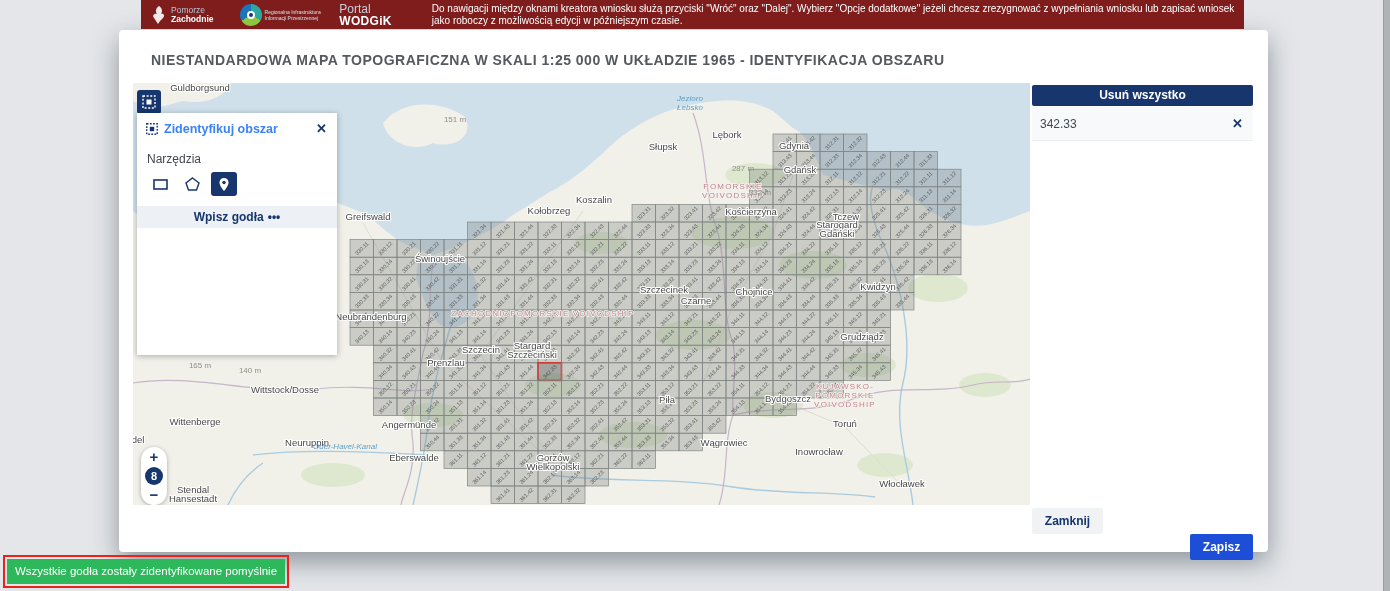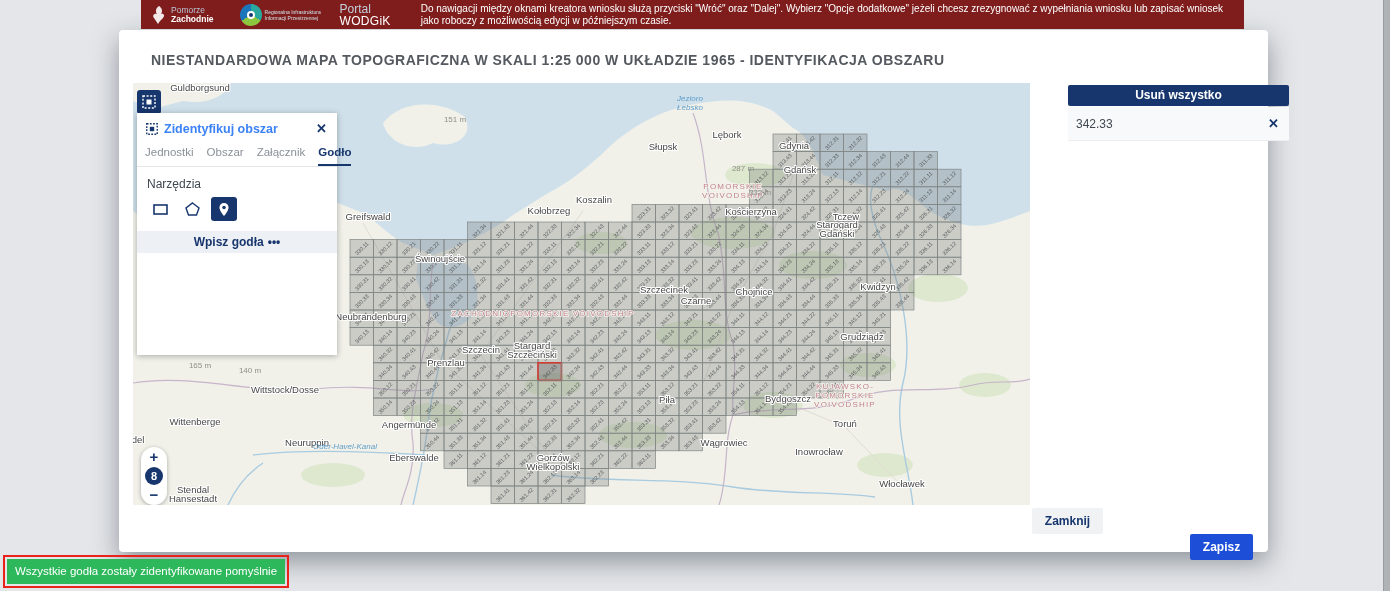--- a/index.html
+++ b/index.html
@@ -18,23 +18,23 @@
   .logo-txt .l2{color:#fff;font-weight:bold;}
   .riip-circle{
     width:22px;height:22px;border-radius:50%;margin-left:26px;flex:0 0 auto;
     background:conic-gradient(#2aa8a0 0 33%,#8dc63f 33% 66%,#1b75bb 66% 100%);
     position:relative;
   }
   .riip-circle::after{content:"";position:absolute;left:7px;top:7px;width:8px;height:8px;border-radius:50%;background:#17366d;border:2px solid #fff;box-sizing:border-box;}
   .riip-txt{font-size:5px;line-height:6px;color:#cfe3ea;margin-left:3px;width:58px;}
   .portal-logo{margin-left:17px;font-size:12px;line-height:12px;flex:0 0 auto;}
   .portal-logo .l1{color:#c3cfdd;}
-  .portal-logo .l2{color:#fff;font-weight:normal;letter-spacing:.3px;}
+  .portal-logo .l2{color:#fff;font-weight:bold;letter-spacing:.3px;}
   .header-instr{
-    margin-left:30px;font-size:10px;line-height:12px;color:#fff;width:815px;
+    margin-left:40px;font-size:10px;line-height:12px;color:#fff;width:815px;
   }
   
   .modal{
     position:absolute;left:119px;top:30px;width:1149px;height:522px;background:#fff;
     border-radius:4px;box-shadow:0 10px 26px rgba(60,70,82,.5);z-index:4;
   }
   .modal-title{
     position:absolute;left:32px;top:22px;font-size:14px;font-weight:bold;
     color:#54595f;letter-spacing:.5px;
   }
@@ -67,21 +67,21 @@
   .tab.active{color:#17366d;font-weight:bold;border-bottom:2px solid #17366d;}
   .tools-label{color:#3f4750;margin:10px 10px 6px 10px;font-size:12px;}
   .tools-row{display:flex;gap:6px;margin:0 10px 10px 10px;align-items:center;}
   .tool-btn{width:26px;height:24px;display:flex;align-items:center;justify-content:center;border-radius:3px;cursor:pointer;}
   .tool-btn.active{background:#17366d;}
   .enter-strip{
     background:#edf0f4;height:22px;display:flex;align-items:center;justify-content:center;
     color:#17366d;font-weight:bold;font-size:12px;cursor:pointer;gap:4px;text-align:right;
   }
   
-  .side{position:absolute;left:913px;top:55px;width:221px;margin-left:36px;}
+  .side{position:absolute;left:913px;top:55px;width:221px;}
   .remove-all{
     background:#17366d;color:#fff;font-weight:bold;font-size:12px;text-align:center;
     height:21px;line-height:21px;border-radius:2px;cursor:pointer;
   }
   .side-item{
     background:#f8f9fa;height:33px;display:flex;align-items:center;
     padding:0 8px;margin-top:1px;border-bottom:1px solid #eceef0;
   }
   .side-item .val{flex:1;color:#3f4850;font-size:12px;}
   .side-item .close-x{font-size:13px;}
@@ -925,26 +925,20 @@
     
     <div class="id-panel">
       <div class="id-head">
         <svg width="14" height="14" viewBox="0 0 16 16">
           <rect x="2" y="2" width="12" height="12" fill="none" stroke="#17366d" stroke-width="1.6" stroke-dasharray="2 1.6"></rect>
           <rect x="5.5" y="5.5" width="5" height="5" fill="#17366d"></rect>
         </svg>
         <span class="ttl">Zidentyfikuj obszar</span>
         <span class="close-x">✕</span>
       </div>
-      <div class="tabs">
-        <span class="tab">Jednostki</span>
-        <span class="tab">Obszar</span>
-        <span class="tab">Załącznik</span>
-        <span class="tab active">Godło</span>
-      </div>
       <div class="tools-label">Narzędzia</div>
       <div class="tools-row">
         <div class="tool-btn">
           <svg width="15" height="11" viewBox="0 0 15 11">
             <rect x="1" y="1" width="13" height="9" fill="none" stroke="#17366d" stroke-width="1.6"></rect>
           </svg>
         </div>
         <div class="tool-btn">
           <svg width="15" height="14" viewBox="0 0 15 14">
             <polygon points="7.5,1 14,6 11.5,13 3.5,13 1,6" fill="none" stroke="#17366d" stroke-width="1.4"></polygon>

